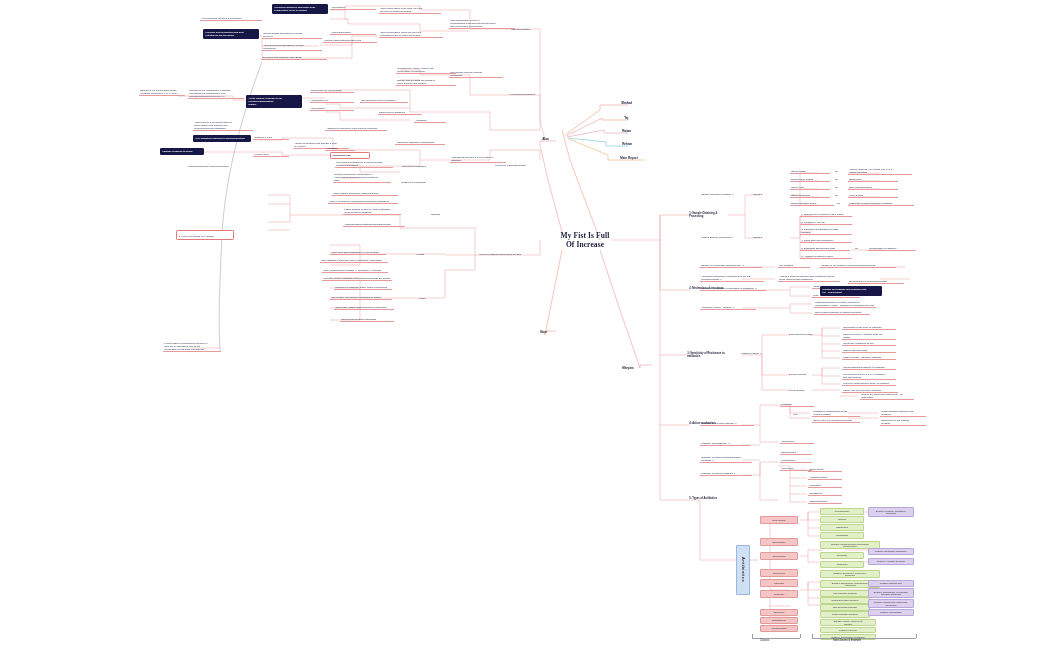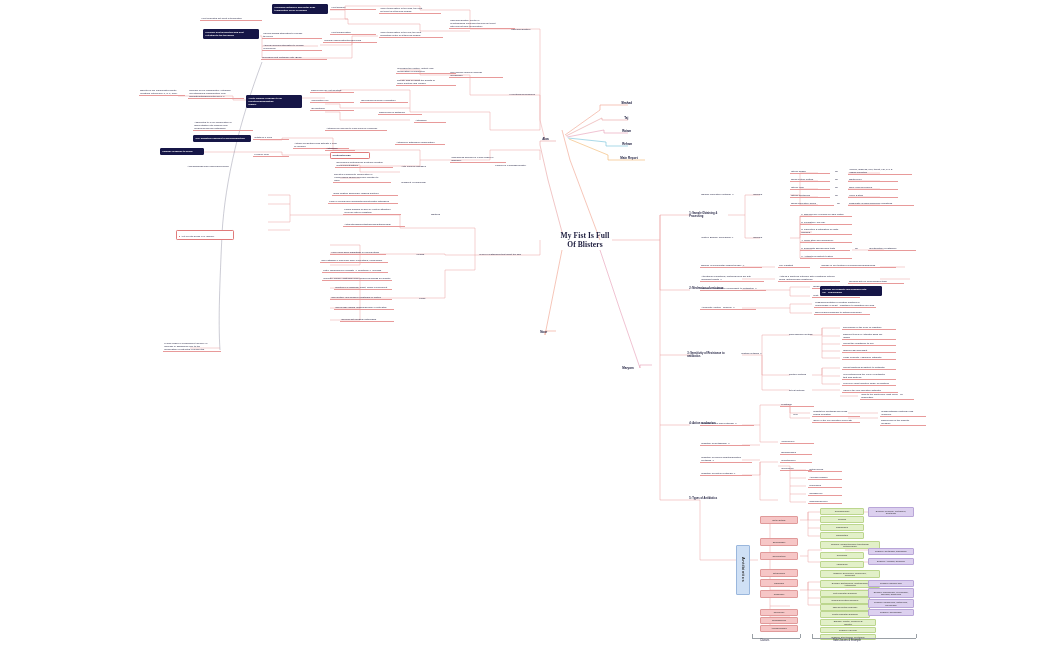--- a/index.html
+++ b/index.html
@@ -266,21 +266,21 @@
       <path d="M845,550 L870,550"></path>
       <path d="M845,562 L870,562"></path>
       <path d="M845,582 L870,582"></path>
       <path d="M845,590 L870,590"></path>
       <path d="M845,598 L870,598"></path>
       <path d="M845,605 L870,605"></path>
     </g>
   </svg>
 
   <div class="node center" style="left:540px; top:230px; width:90px;">My Fist Is Full
-Of Blisters</div>
+Of Increase</div>
 
   <div class="node branch nb" style="left:620px; top:101px;">Shahad</div>
   <div class="node branch nb" style="left:623px; top:116px;">Taj</div>
   <div class="node branch nb" style="left:621px; top:129px;">Raiam</div>
   <div class="node branch nb" style="left:621px; top:142px;">Reham</div>
   <div class="node branch nb" style="left:619px; top:156px;">Main Report</div>
   <div class="node branch nb" style="left:541px; top:137px;">Alaa</div>
   <div class="node branch nb" style="left:539px; top:330px;">Noor</div>
   <div class="node branch nb" style="left:621px; top:366px;">Maryam</div>
 

